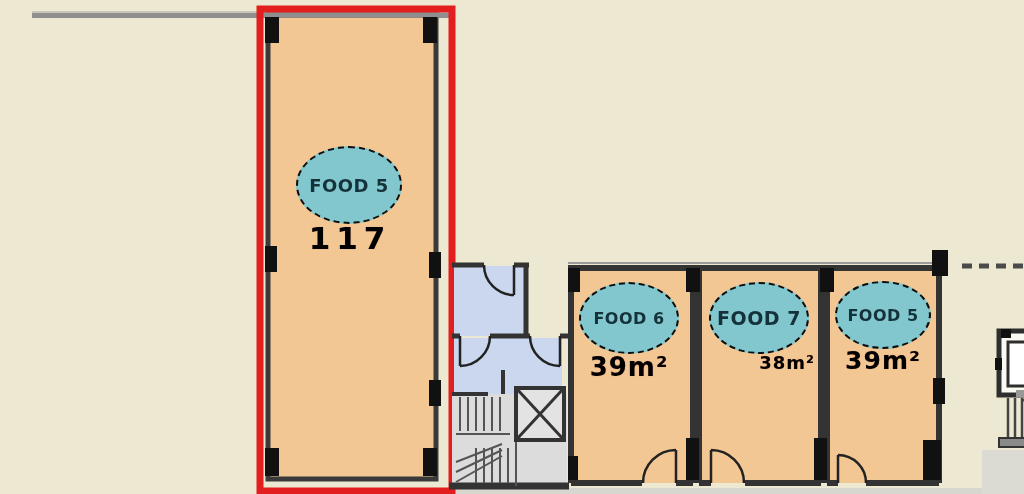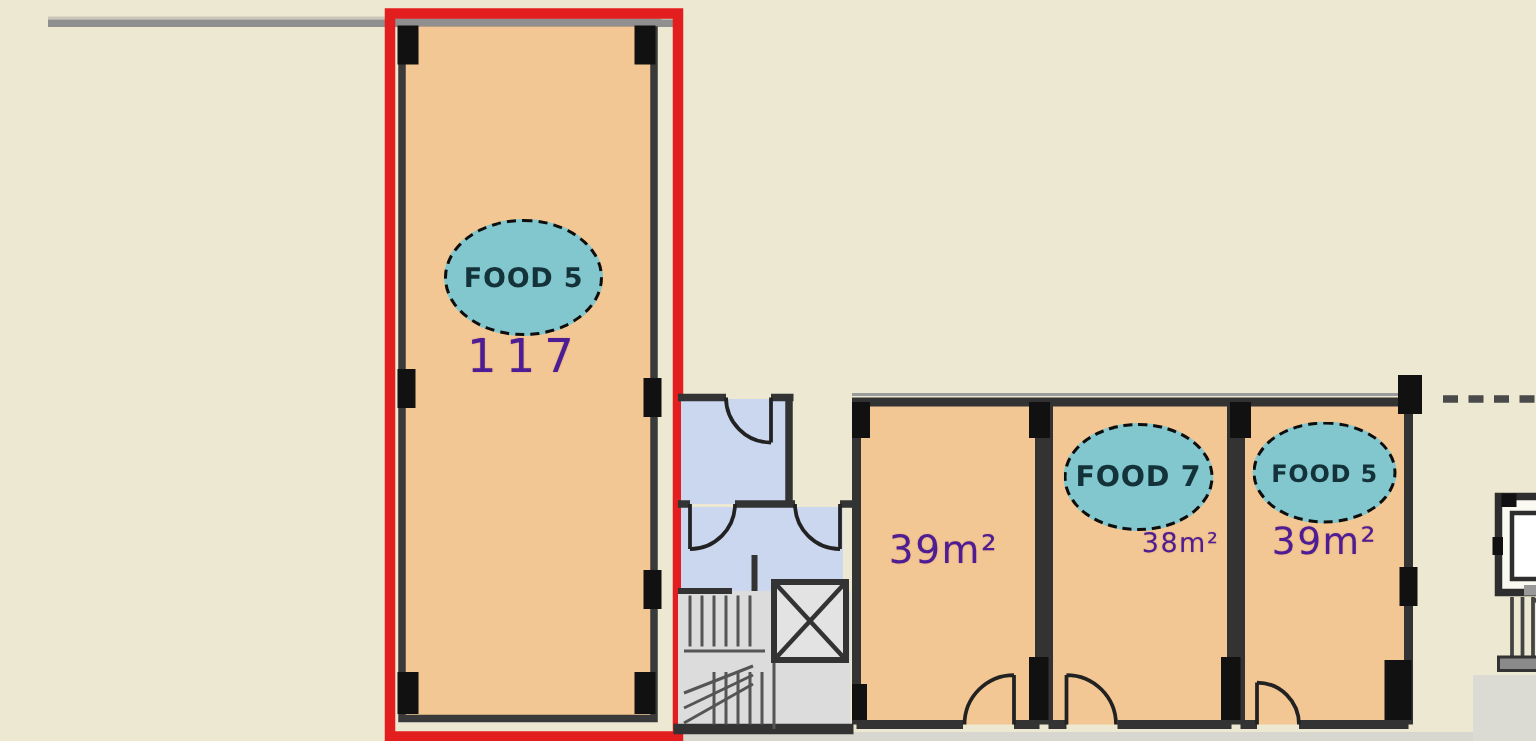--- a/index.html
+++ b/index.html
@@ -18,21 +18,21 @@
     background:#82C7CE;
     border:2.5px dashed #0d0d0d;
     border-radius:50%;
     font-weight:bold;color:#14323A;
     letter-spacing:.5px;
     cursor:pointer;
     box-sizing:border-box;
   }
   .area{
     position:absolute;z-index:2;
-    color:#4c1d95;font-weight:normal;text-align:center;
+    color:#000000;font-weight:bold;text-align:center;
     text-shadow:0 0 1px rgba(163,29,29,.35);
   }
   .b5{left:264px;top:146px;width:106px;height:78px;font-size:18px;}
   .b6{left:547px;top:282px;width:100px;height:72px;font-size:16px;}
   .b7{left:677px;top:282px;width:100px;height:72px;font-size:19px;justify-content:center;}
   .b8{left:803px;top:281px;width:96px;height:68px;font-size:16px;}
   .a5{left:268px;top:220px;width:100px;font-size:31px;letter-spacing:6px;}
   .a6{left:547px;top:352px;width:100px;font-size:26px;letter-spacing:1px;}
   .a7{left:705px;top:352px;width:100px;font-size:18px;letter-spacing:1px;}
   .a8{left:801px;top:346px;width:100px;font-size:25px;letter-spacing:1px;}
@@ -159,20 +159,23 @@
       <line x1="991" y1="399" x2="1016" y2="437" stroke-width="2"></line>
     </g>
     <rect x="967" y="438" width="55" height="9" fill="#8A8A8A" stroke="#333333" stroke-width="2"></rect>
   </svg>
 
   <div class="badge b5">
       <span>FOOD 5</span>
     </div>
   <div class="area a5">117</div>
 
+  <div class="badge b6">
+      <span>FOOD 6</span>
+    </div>
   <div class="area a6">39m²</div>
 
   <div class="badge b7">
       <span>FOOD 7</span>
     </div>
   <div class="area a7">38m²</div>
 
   <div class="badge b8">
       <span>FOOD 5</span>
     </div>

